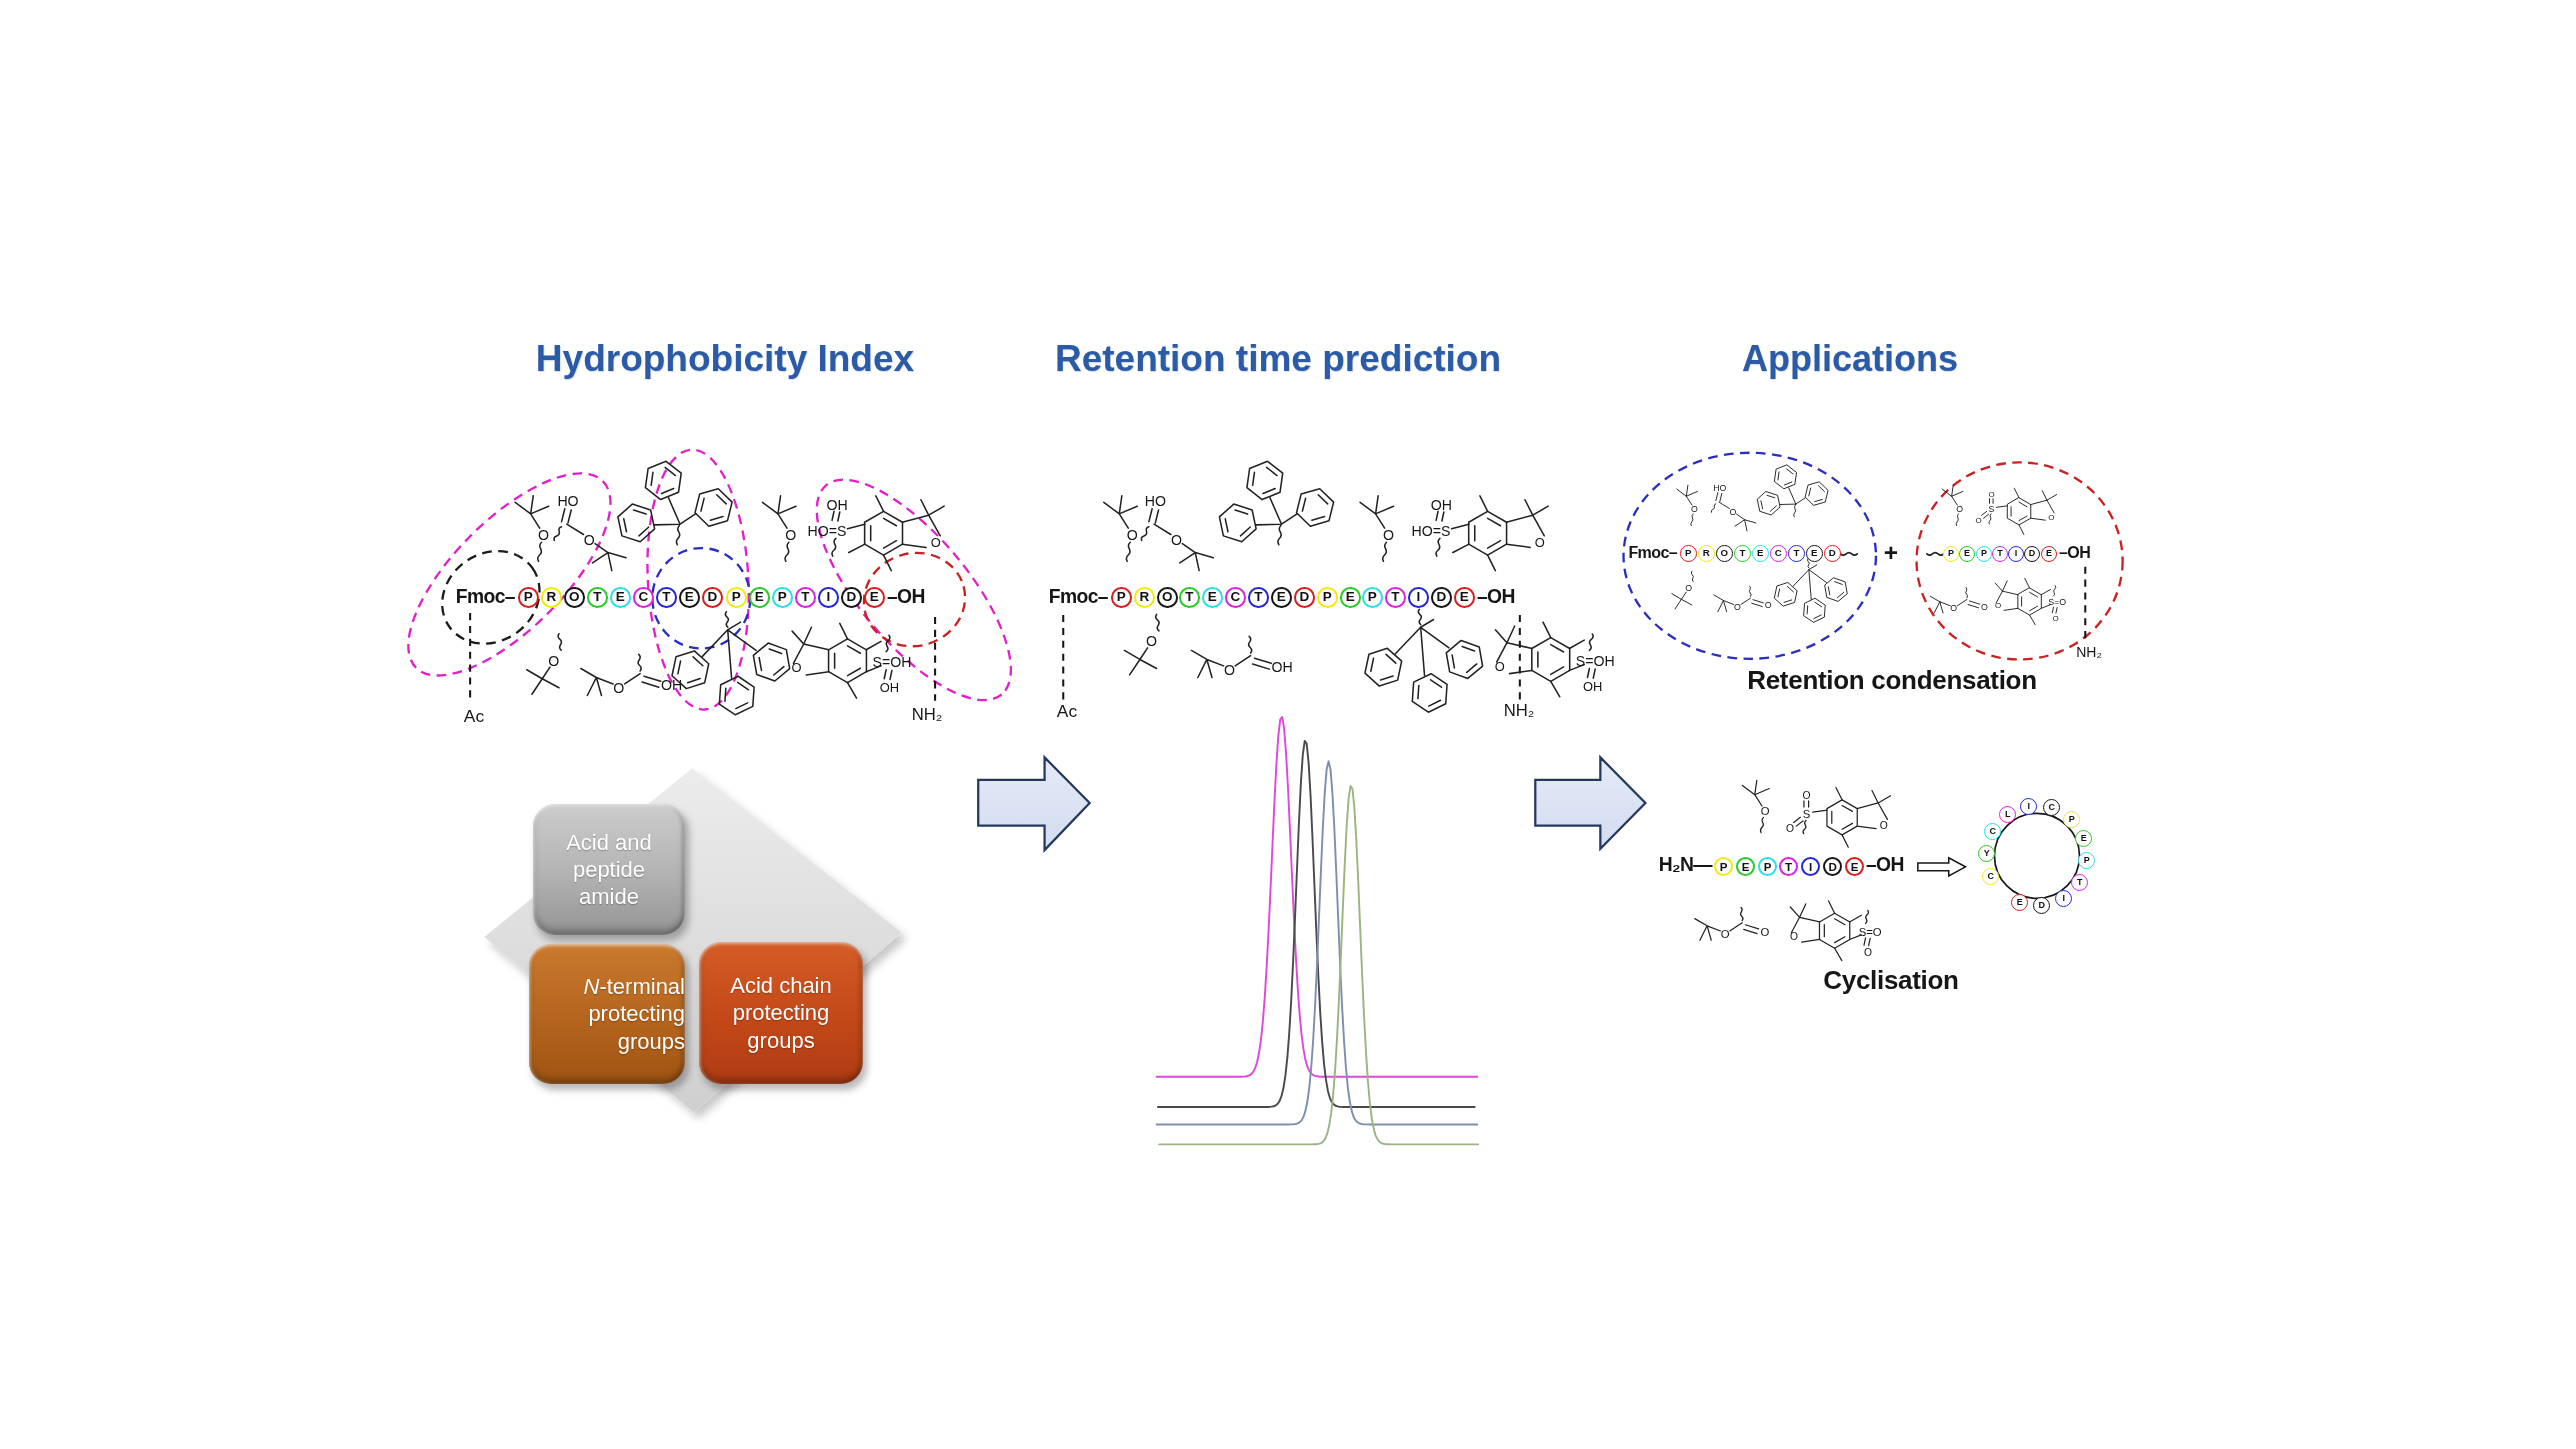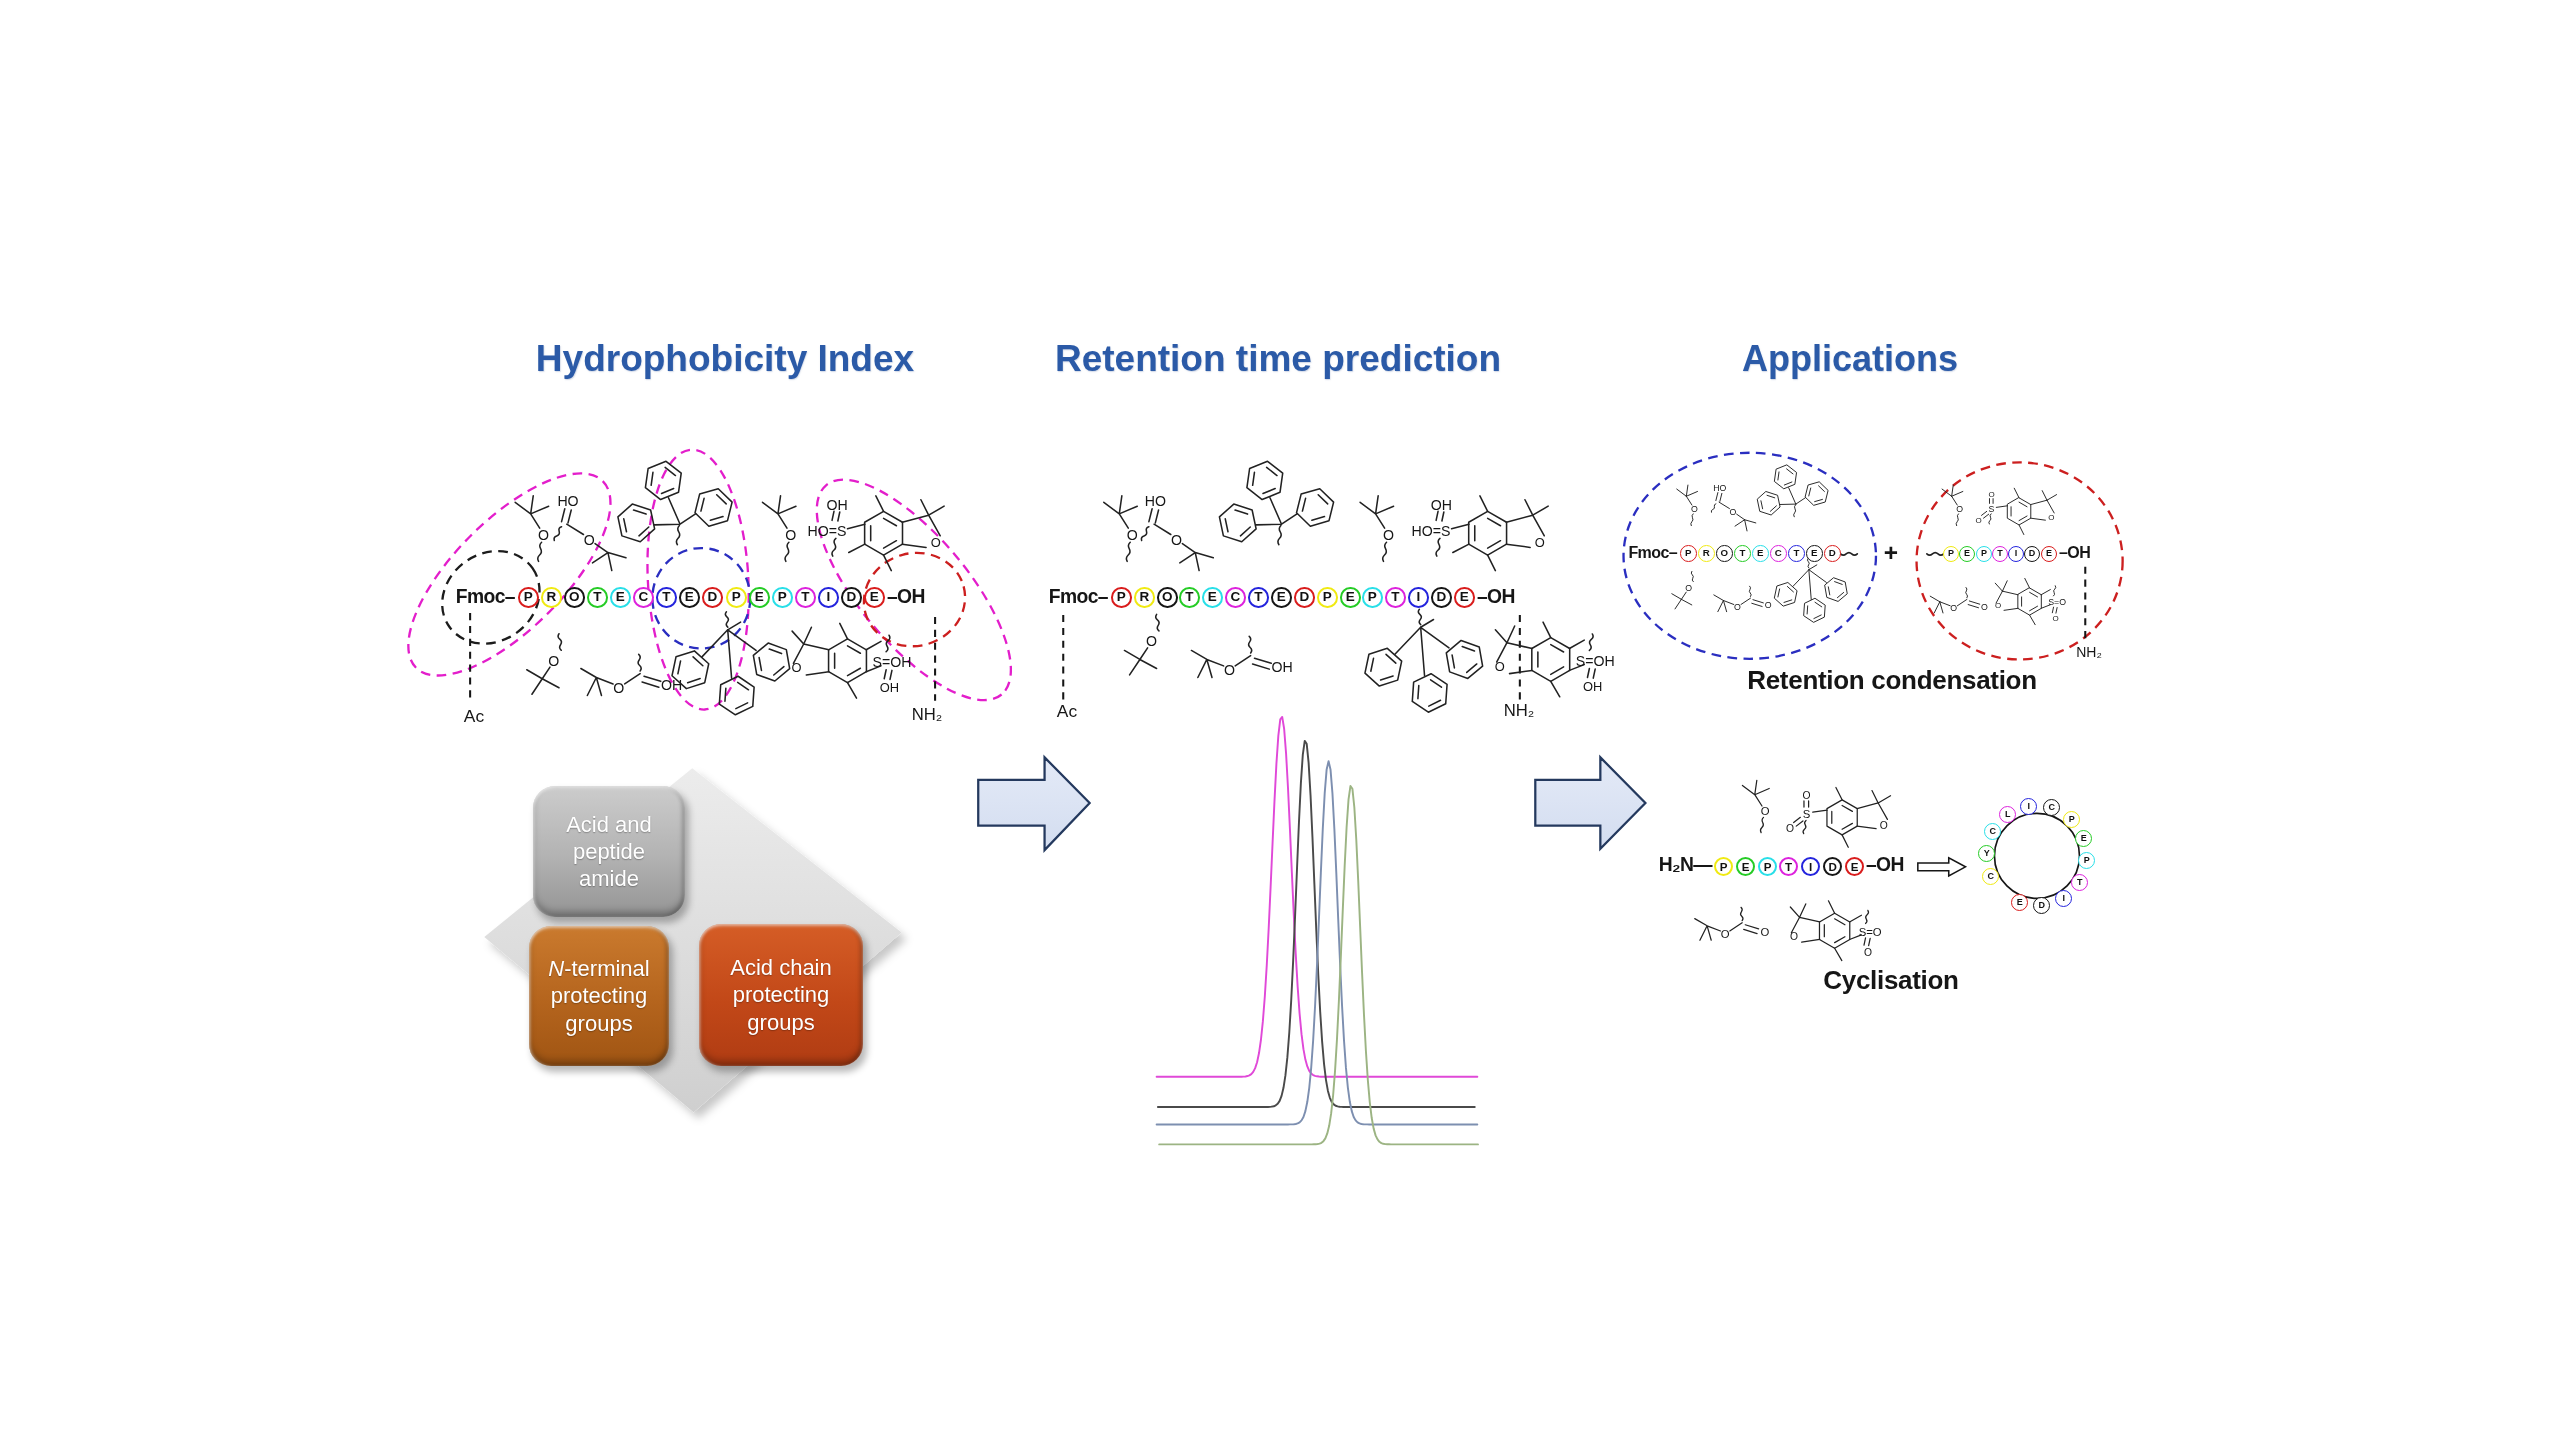--- a/index.html
+++ b/index.html
@@ -11,21 +11,21 @@
   .lbl{position:absolute;transform:translate(-50%,-50%);color:#161616;white-space:nowrap;}
   .lbl.bold{font-weight:700;}
   .affix{position:absolute;font-weight:700;color:#161616;white-space:nowrap;}
   .res{position:absolute;border-radius:50%;background:#ffffff;text-align:center;
        font-weight:700;color:#111;box-sizing:border-box;}
   .box{position:absolute;border-radius:22px;color:#ffffff;text-align:center;
        display:flex;flex-direction:column;justify-content:center;line-height:1.24;
        text-shadow:0 0.6px 1.3px rgba(0,0,0,.3);
        box-shadow:inset 0 1.9px 3.2px rgba(255,255,255,.55),inset 1.9px 0 2.6px rgba(255,255,255,.25),
                   inset 0 -5.2px 7.7px rgba(0,0,0,.28),inset -2.6px 0 3.9px rgba(0,0,0,.18),
-                  3.9px 5.2px 7.7px rgba(0,0,0,.28);}
+                  3.9px 5.2px 7.7px rgba(0,0,0,.28);margin-top:18px;}
   .box .ln{display:block;}
 </style>
 </head>
 <body>
 
 <div id="canvas">
 
   <svg id="gfx" width="2576" height="1449" viewBox="0 0 4000 2250">
     <defs>
       <filter id="ds" x="-20%" y="-20%" width="140%" height="140%">
@@ -354,22 +354,22 @@
   <div class="lbl bold" style="left:1891px;top:553px;font-size:24.5px;">+</div>
   <div class="lbl bold" style="left:1892px;top:680px;font-size:26px;letter-spacing:-0.3px;">Retention condensation</div>
   <div class="lbl bold" style="left:1891px;top:980px;font-size:26px;letter-spacing:-0.3px;">Cyclisation</div>
 
   <div class="box" id="box0" style="left:533px;top:786px;width:152px;height:131px;font-size:22px;
        background:linear-gradient(180deg,#cccccc 0%,#b2b2b2 55%,#949494 100%);">
     <span class="ln">Acid and</span>
     <span class="ln">peptide</span>
     <span class="ln">amide</span>
   </div>
-  <div class="box" id="box2" style="left:529px;top:926px;width:140px;height:140px;font-size:22px;
-       background:linear-gradient(180deg,#ca7a2e 0%,#b4641d 55%,#a05513 100%);">
+  <div class="box" id="box2" style="left:529px;top:926px;width:156px;height:140px;font-size:22px;
+       background:linear-gradient(180deg,#ca7a2e 0%,#b4641d 55%,#a05513 100%);text-align:right;">
     <span class="ln"><i>N</i><span>-terminal</span></span>
     <span class="ln">protecting</span>
     <span class="ln">groups</span>
   </div>
   <div class="box" id="box3" style="left:699px;top:924px;width:164px;height:142px;font-size:22px;
        background:linear-gradient(180deg,#d55d26 0%,#c24818 55%,#b03c13 100%);">
     <span class="ln">Acid chain</span>
     <span class="ln">protecting</span>
     <span class="ln">groups</span>
   </div>

